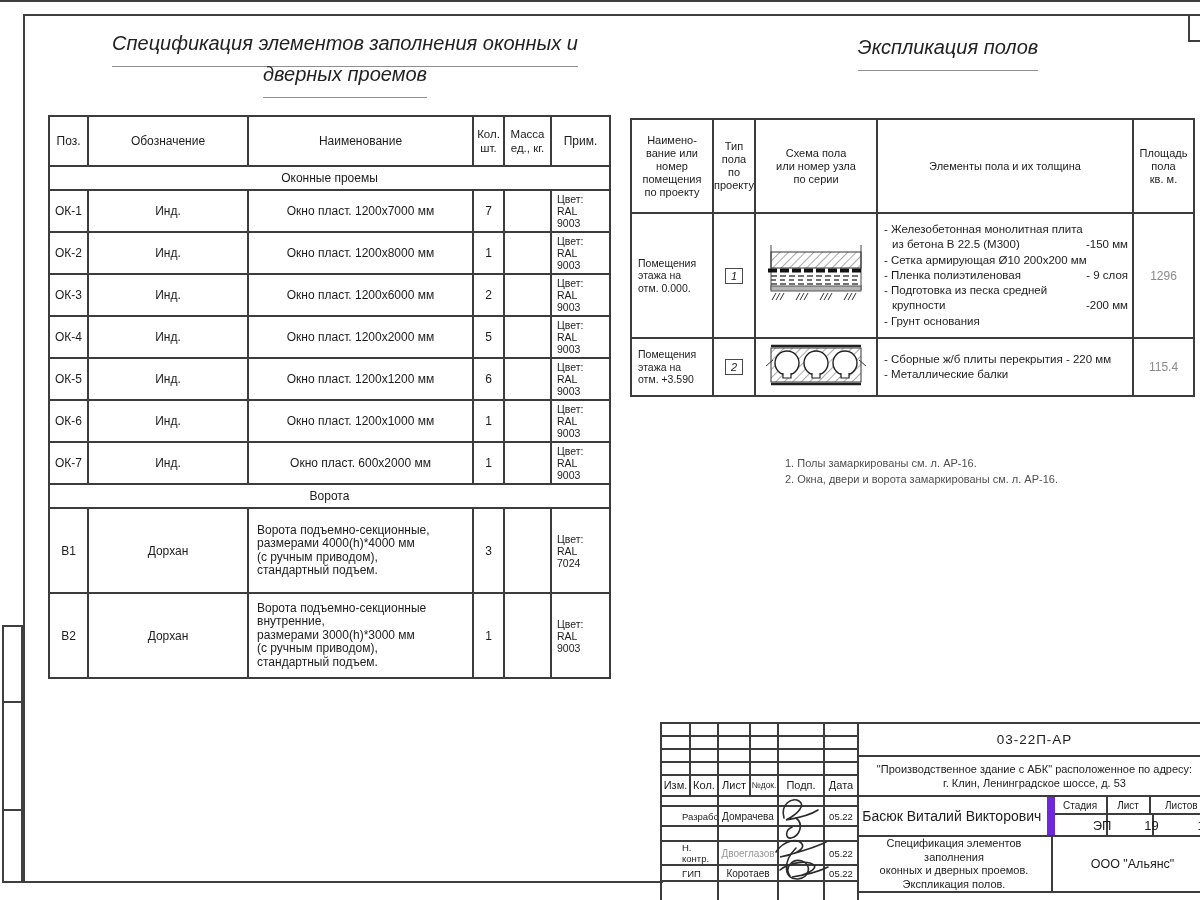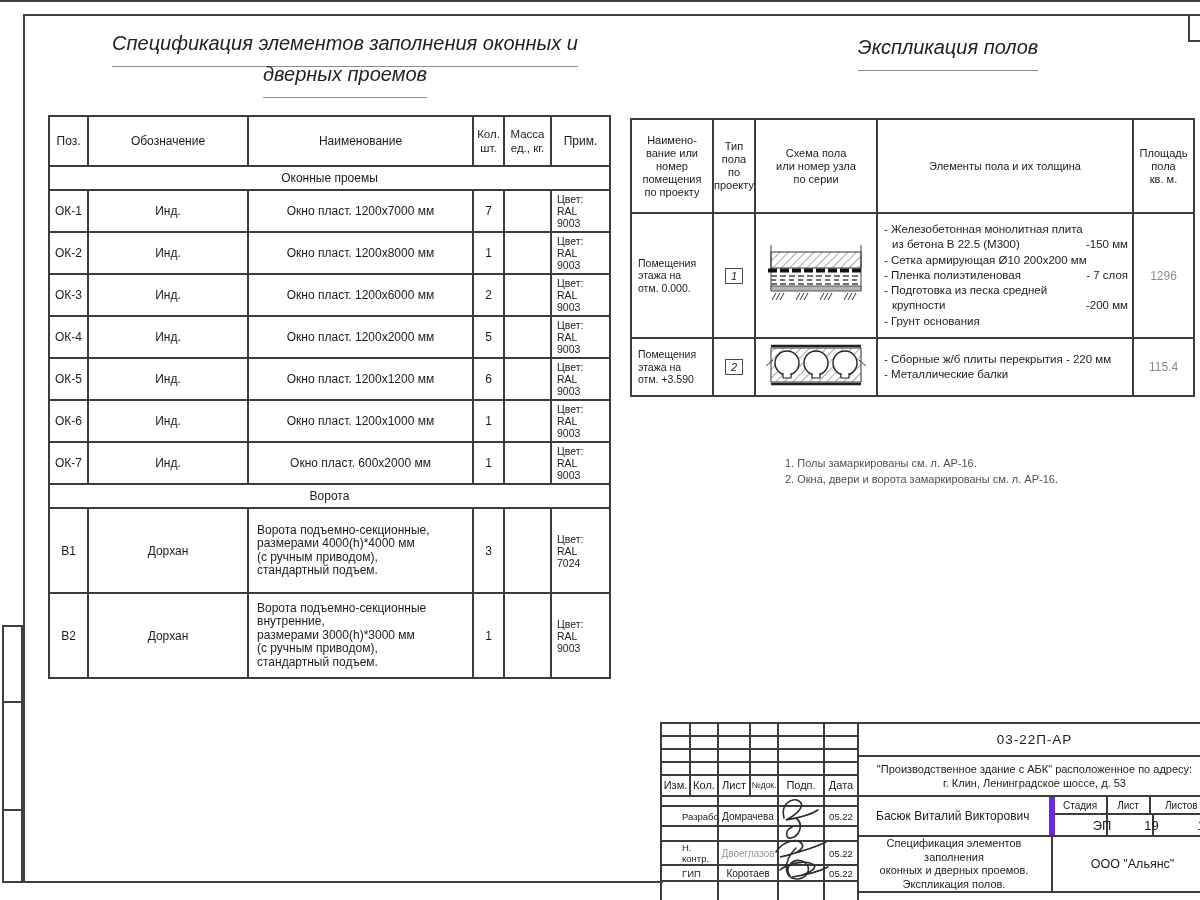--- a/index.html
+++ b/index.html
@@ -57,22 +57,22 @@
   .stamp-grid td.date{font-size:9.5px;}
   .gray{color:#979797;}
 
   .stamp-right{position:absolute;left:197px;top:0;width:355px;height:171px;box-sizing:border-box;
                border-top:2px solid #3c3c3c;border-bottom:2px solid #3c3c3c;}
   .docnum{height:31px;line-height:31px;border-bottom:2px solid #3c3c3c;text-align:center;
           font-size:13.5px;letter-spacing:1px;}
   .project{height:38px;border-bottom:2px solid #3c3c3c;display:flex;flex-direction:column;
            justify-content:center;align-items:center;font-size:11px;line-height:14px;text-align:center;}
   .mid{height:38px;border-bottom:2px solid #3c3c3c;display:flex;}
-  .engineer{width:194px;border-right:6px solid #6d28d9;display:flex;align-items:center;
-            justify-content:center;font-size:12px;text-align:center;}
+  .engineer{width:194px;border-right:8px solid #6d28d9;display:flex;align-items:center;
+            justify-content:center;font-size:14px;text-align:center;}
   .stage-block{flex:1;display:flex;flex-direction:column;}
   .srow{display:flex;height:18px;}
   .srow.hdr .sc{border-bottom:2px solid #3c3c3c;}
   .srow.vals{height:20px;}
   .sc{border-right:2px solid #3c3c3c;display:flex;align-items:center;justify-content:center;
       font-size:10px;box-sizing:border-box;}
   .sc.w55{width:53px;} .sc.w45{width:43px;} .sc.rest{flex:1;border-right:none;}
   .srow.vals .sc{font-size:13px;padding-left:44px;}
   .bot{height:54px;display:flex;}
   .doctitle{width:194px;border-right:2px solid #3c3c3c;display:flex;flex-direction:column;
@@ -284,21 +284,21 @@
         <div class="eline ind">
               <span class="t">из бетона В 22.5 (М300)</span>
               <span class="v">-150 мм</span>
             </div>
         <div class="eline">
               <span class="t">- Сетка армирующая Ø10 200х200 мм</span>
               <span class="v"></span>
             </div>
         <div class="eline">
               <span class="t">- Пленка полиэтиленовая</span>
-              <span class="v">- 7 слоя</span>
+              <span class="v">- 9 слоя</span>
             </div>
         <div class="eline">
               <span class="t">- Подготовка из песка средней</span>
               <span class="v"></span>
             </div>
         <div class="eline ind">
               <span class="t">крупности</span>
               <span class="v">-200 мм</span>
             </div>
         <div class="eline">

